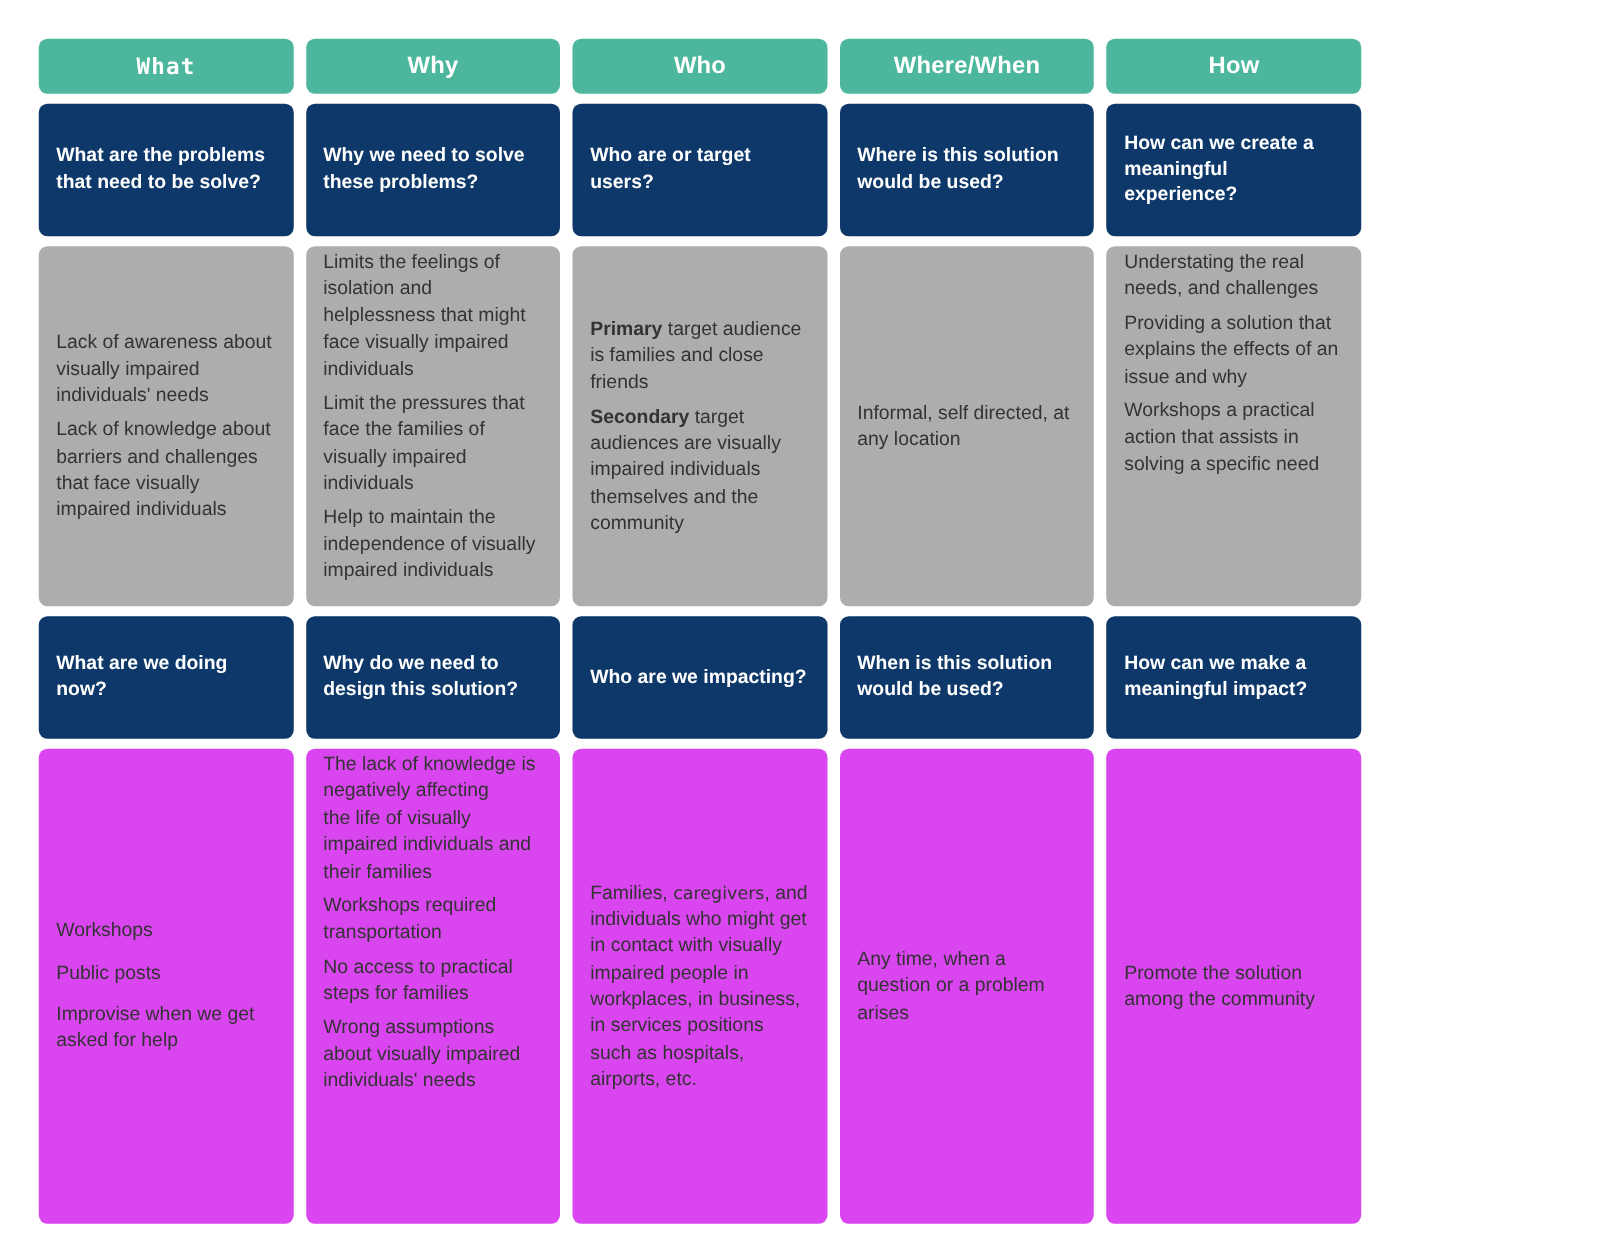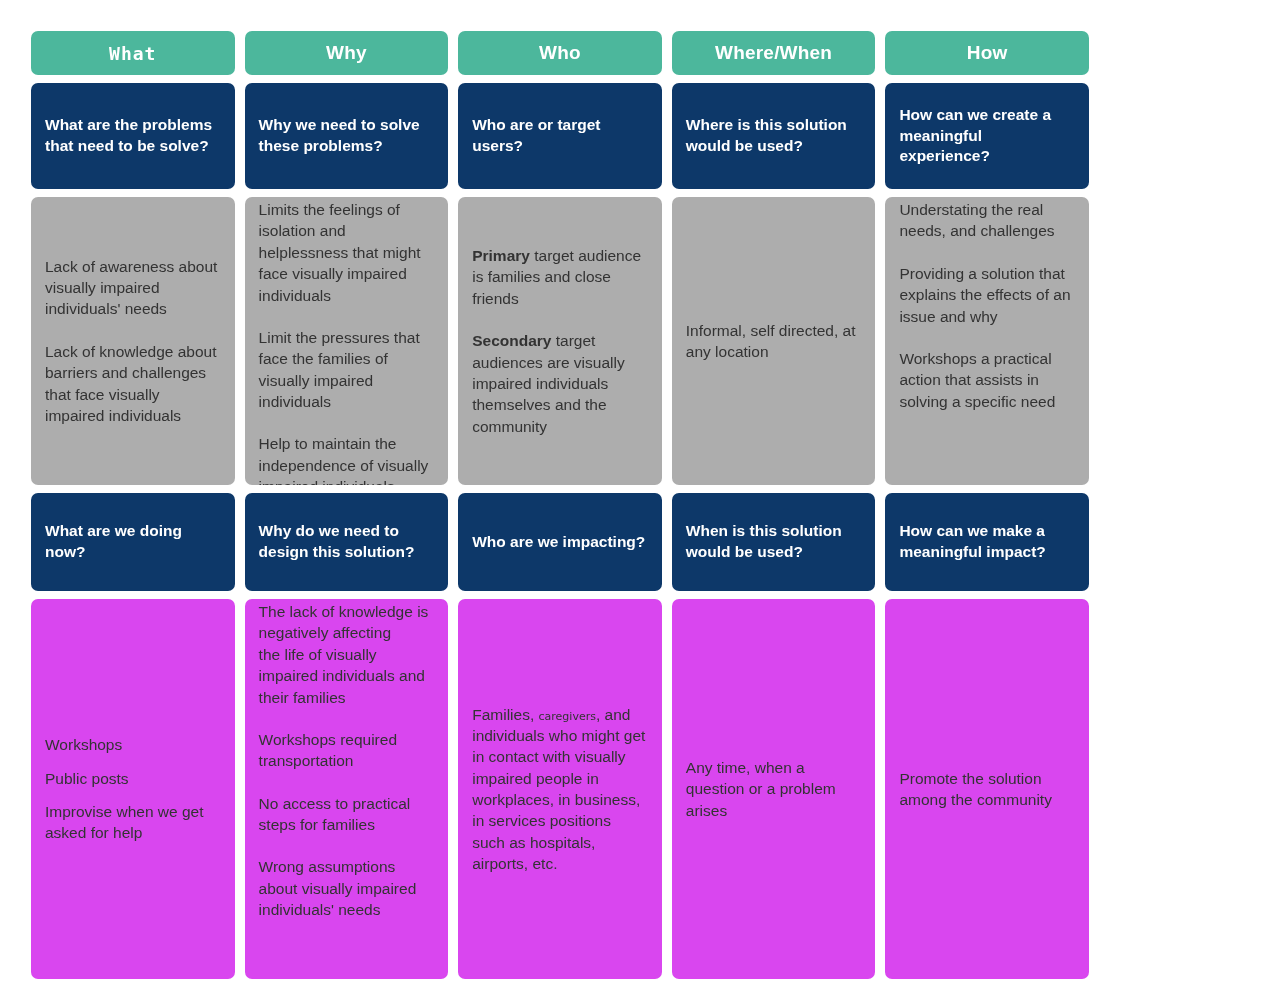--- a/index.html
+++ b/index.html
@@ -75,31 +75,31 @@
   .a-card.tone-dark  { background: #adadad; }
   .a-card.tone-light { background: #d946ef; }
 
   .a-card .blocks {
     width: 100%;
   }
   .a-card .blk {
     white-space: pre-line;
   }
   .a-card .blk + .blk {
-    margin-top: 21px;
+    margin-top: 6px;
   }
   .a-card .blk.tight + .blk.tight {
     margin-top: 12px;
   }
   .a-card b {
     font-weight: bold;
   }
   .a-card .alt-font {
     font-family: "DejaVu Sans", sans-serif;
-    font-size: 11px;
+    font-size: 14px;
   }
 
   
   .va-top    { align-items: flex-start; padding-top: 2px; }
   .va-center { align-items: center; }
 </style>
 </head>
 <body>
 
 <div class="board">

